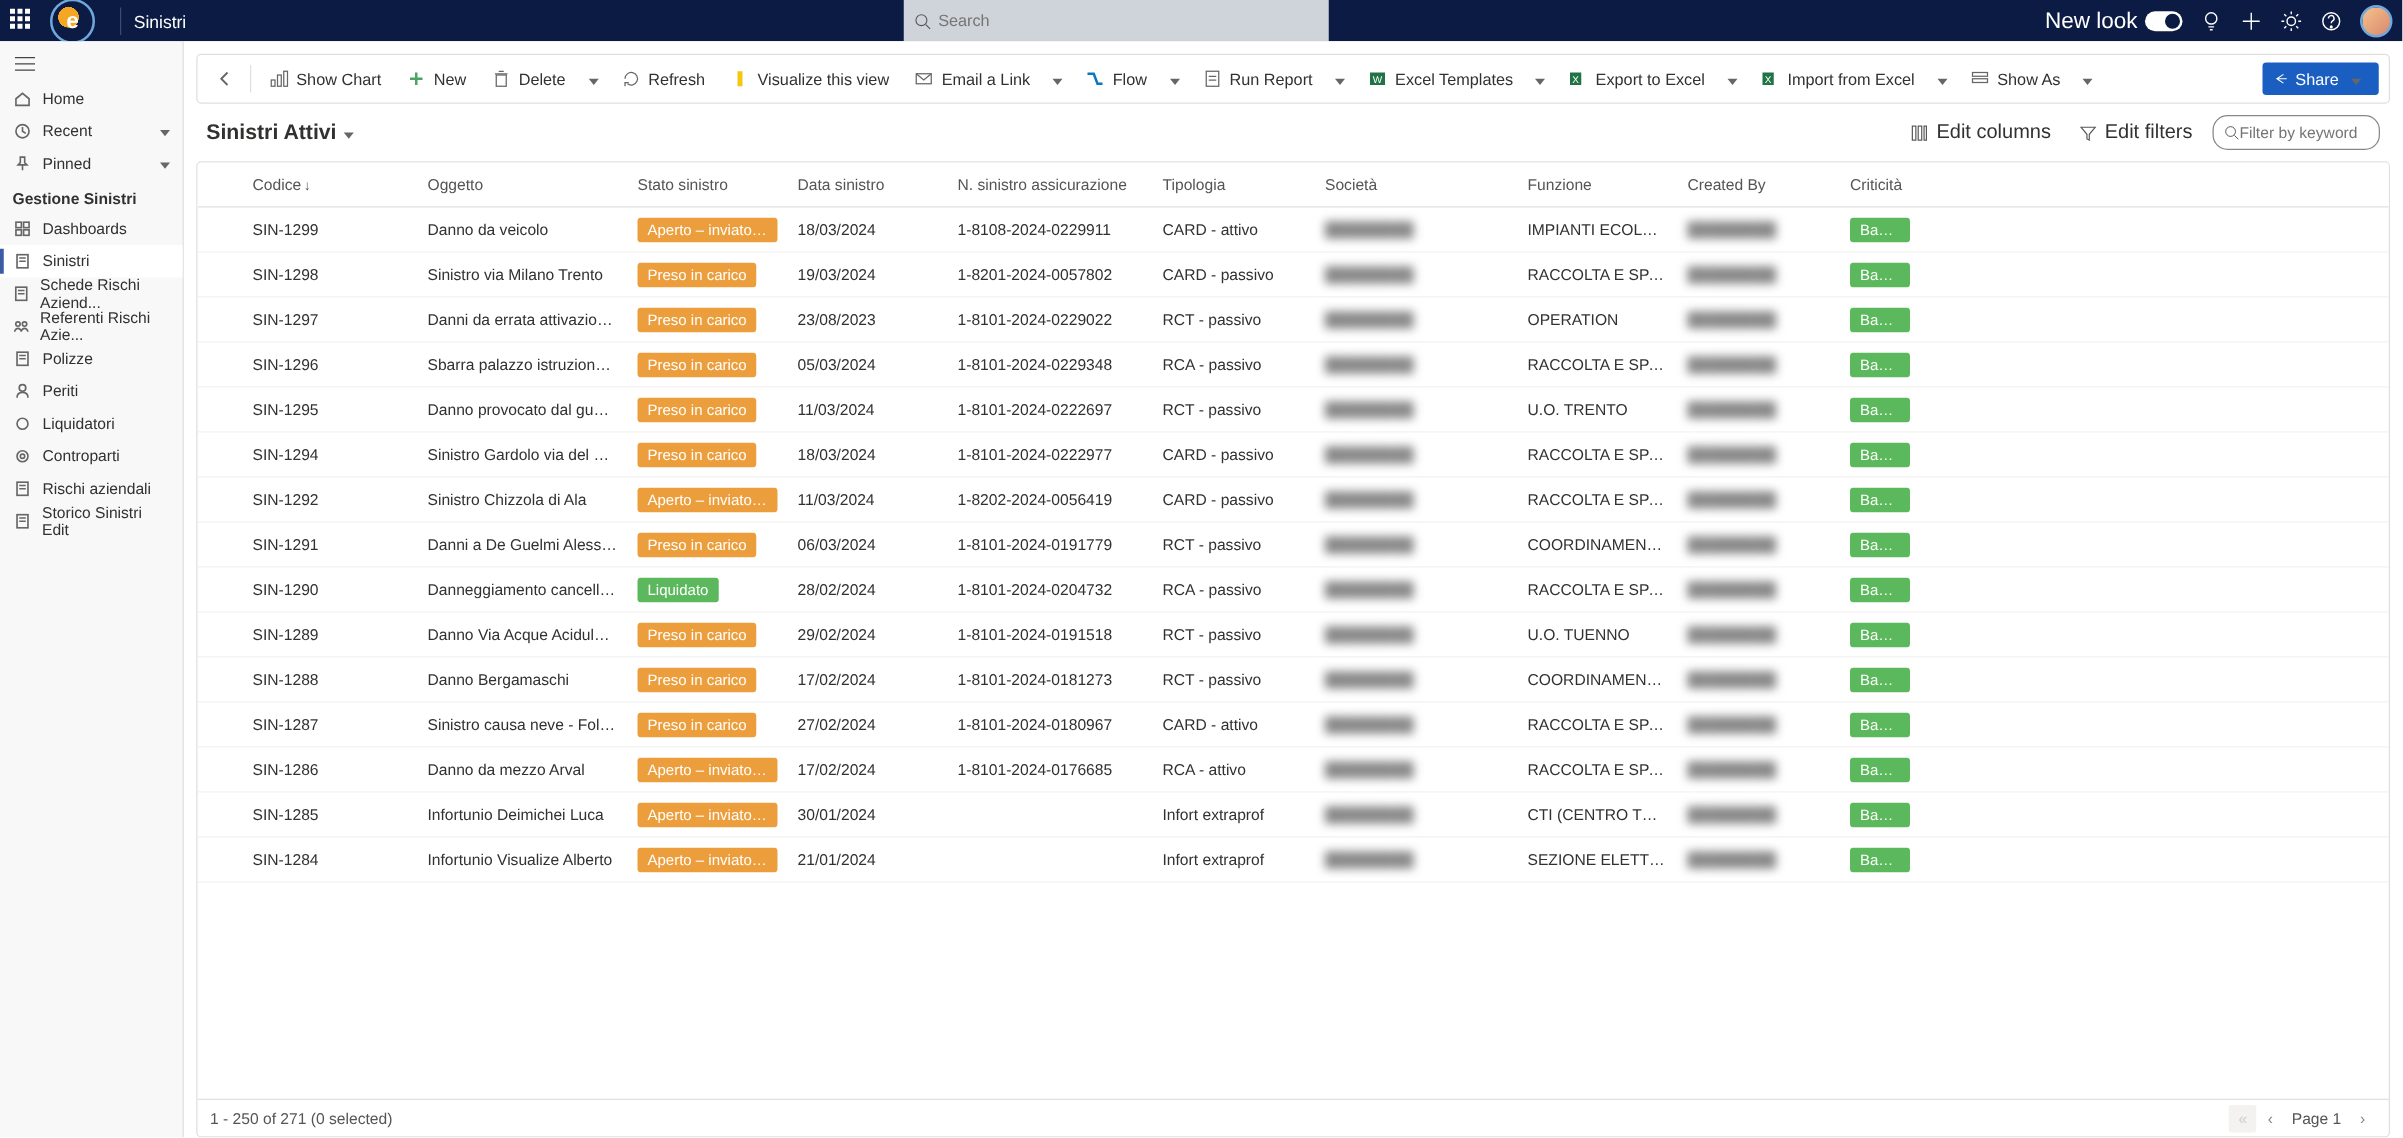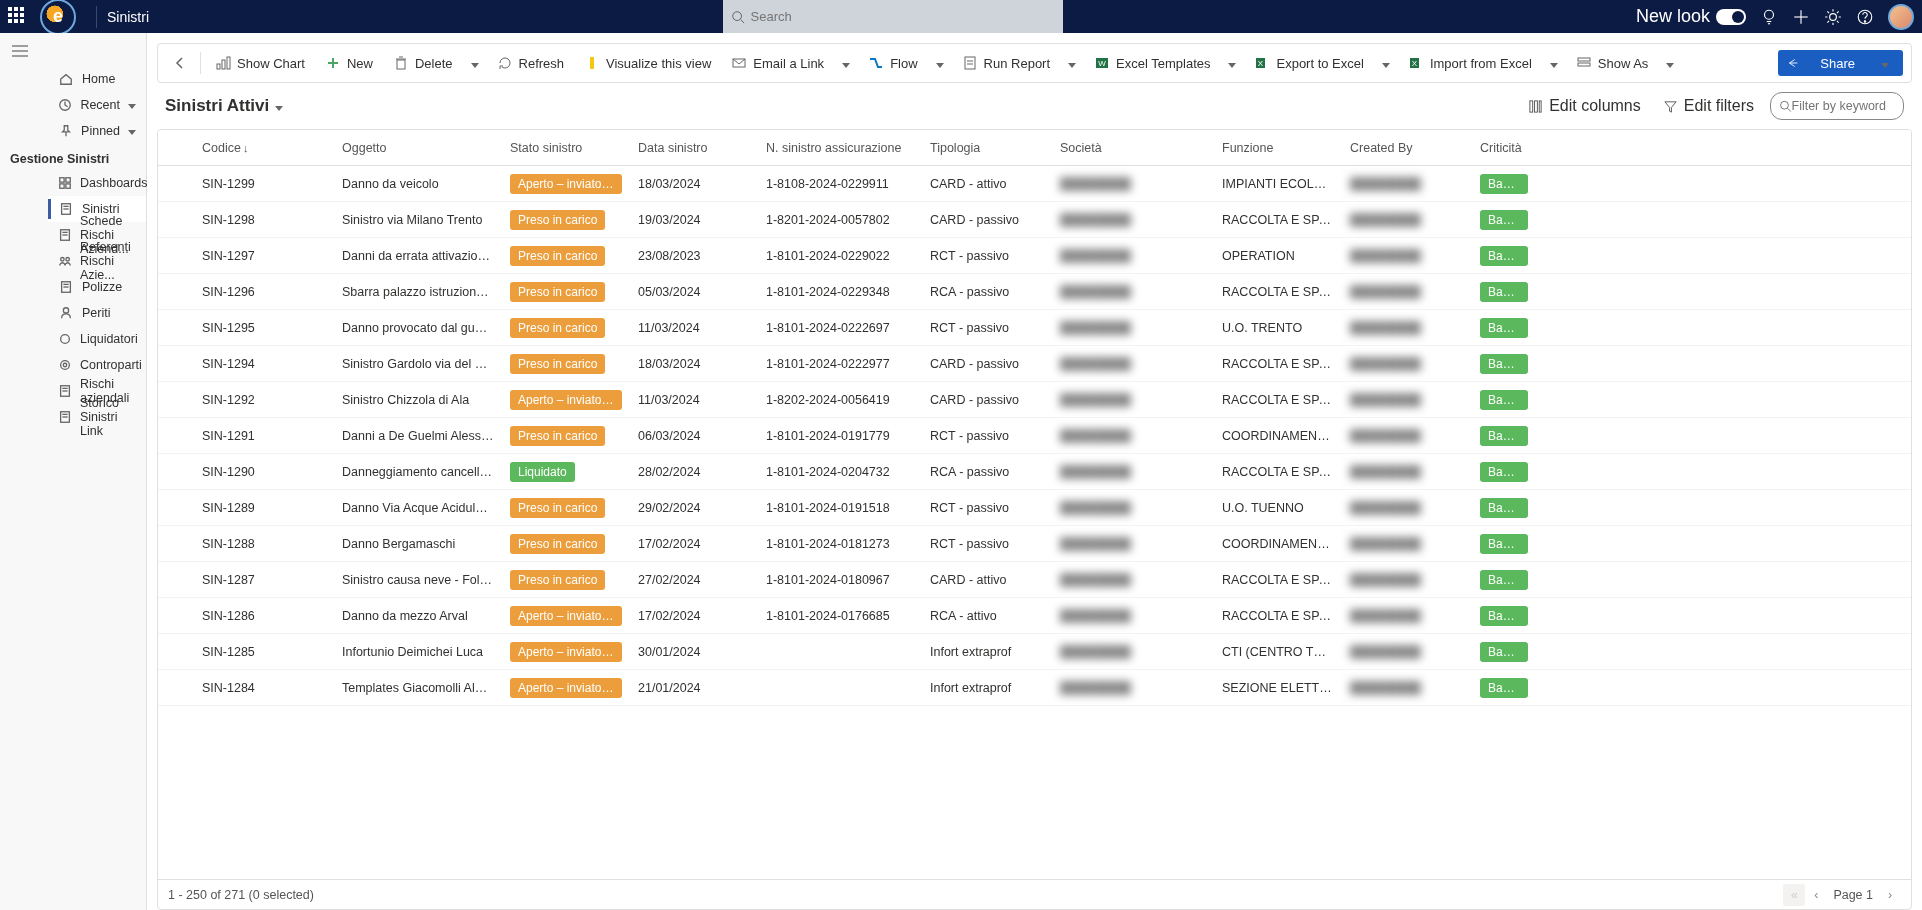--- a/index.html
+++ b/index.html
@@ -21,36 +21,36 @@
   .toggle { width: 30px; height: 16px; border-radius: 8px; background: #fff; position: relative; }
   .toggle::after { content:""; width:12px; height:12px; background:#0b1b43; border-radius:50%; position:absolute; right:2px; top:2px; }
   .hicon { width: 18px; height: 18px; display: flex; align-items: center; justify-content: center; cursor: pointer; }
   .hicon svg { stroke:#fff; fill:none; }
   .avatar { width: 26px; height: 26px; border-radius: 50%; background: linear-gradient(135deg,#f5c28b,#d9886e); border:2px solid #6fa8dc; }
 
   
   .shell { display: flex; height: calc(910px - 33px); }
   .sidebar { width: 147px; border-right: 1px solid #e1dfdd; background: #f8f8f8; padding-top: 6px; position:relative; }
   .sidebar .ham { padding: 6px 12px; cursor:pointer; }
-  .sidebar .navitem { display: flex; align-items: center; height: 26px; padding: 0 10px; gap: 8px; cursor: pointer; font-size: 12.5px; color: #323130; position:relative;margin-left:48px; }
+  .sidebar .navitem { display: flex; align-items: center; height: 26px; padding: 0 10px; gap: 8px; cursor: pointer; font-size: 12.5px; color: #323130; position:relative; }
   .sidebar .navitem .chev { margin-left:auto; color:#666; }
   .sidebar .section-title { padding: 8px 10px 4px; font-weight: 600; font-size: 12.5px; }
   .sidebar .navitem.active { background:#fff; }
   .sidebar .navitem.active::before { content:""; position:absolute; left:0; top:3px; bottom:3px; width:3px; background:#3b5ba5; }
   .sidebar .nicon { width:16px; height:16px; display:flex; align-items:center; justify-content:center; color:#666; }
   .sidebar .nicon svg { width:14px; height:14px; stroke:#666; fill:none; stroke-width:1.5; }
 
   .main { flex:1; display:flex; flex-direction:column; background:#fff; padding:10px 10px 0 10px; }
 
   .cmdbar { height: 40px; background:#fff; border:1px solid #e1dfdd; border-radius:4px; display:flex; align-items:center; padding:0 8px; gap:4px; overflow:hidden; }
   .cmd { display:flex; align-items:center; gap:6px; padding:0 8px; height:32px; cursor:pointer; font-size:13px; color:#323130; white-space:nowrap; border-radius:2px; }
   .cmd svg { width:16px; height:16px; }
   .dd { width:20px; display:flex; align-items:center; justify-content:center; color:#666; cursor:pointer; }
   .cmdbar .vline { width:1px; height:22px; background:#e1dfdd; margin:0 2px; }
-  .share-btn { margin-left:auto; background:#1a5ec2; color:#fff; display:flex; align-items:center; height:26px; padding:0 8px; border-radius:3px; gap:20px; cursor:pointer; font-size:13px; }
+  .share-btn { margin-left:auto; background:#1a5ec2; color:#fff; display:flex; align-items:center; height:26px; padding:0 8px; border-radius:3px; gap:4px; cursor:pointer; font-size:13px; }
   .share-btn .dd { color:#cfe0f7; }
   .back-btn { width:28px; justify-content:center; padding:0; }
 
   .viewbar { height: 46px; display:flex; align-items:center; padding:0 8px; gap:10px; }
   .viewbar .title { font-size:17px; font-weight:600; display:flex; align-items:center; gap:6px; }
   .viewbar .spacer { flex:1; }
   .viewtool { display:flex; align-items:center; gap:6px; font-size:16px; color:#323130; cursor:pointer; padding:4px 6px; }
   .viewtool svg { width:15px; height:15px; stroke:#555; fill:none; }
   .filter-box { border:1px solid #8a8886; border-radius:12px; height:28px; display:flex; align-items:center; padding:0 8px; width:134px; }
   .filter-box input { border:none; outline:none; font-size:12.5px; width:100%; }
@@ -278,21 +278,21 @@
           <span>Rischi aziendali</span>
         </div>
         <div class="navitem">
           <span class="nicon">
             <svg viewBox="0 0 16 16">
               <rect x="3" y="2" width="10" height="12"></rect>
               <line x1="5" y1="5" x2="11" y2="5"></line>
               <line x1="5" y1="8" x2="11" y2="8"></line>
             </svg>
           </span>
-          <span>Storico Sinistri Link</span>
+          <span>Storico Sinistri Edit</span>
         </div>
       </div>
   </div>
 
   <div class="main">
     <div class="cmdbar">
       <div class="cmd back-btn">
           <svg viewBox="0 0 16 16">
             <path d="M10 3L5 8l5 5" stroke="#666" fill="none" stroke-width="1.5"></path>
           </svg>
@@ -640,21 +640,21 @@
             <div class="cell c-num"></div>
             <div class="cell c-tip">Infort extraprof</div>
             <div class="cell c-soc blurred">████████</div>
             <div class="cell c-fun">CTI (CENTRO TELECO...</div>
             <div class="cell c-crt blurred">████████</div>
             <div class="cell c-crit"><span class="pill green">Bassa</span></div>
           </div>
           <div class="grid-row">
             <div class="cell sel"></div>
             <div class="cell c-code">SIN-1284</div>
-            <div class="cell c-ogg">Templates Giacomolli Alberto</div>
+            <div class="cell c-ogg">Infortunio Visualize Alberto</div>
             <div class="cell c-stato"><span class="pill orange">Aperto – inviato al Bro</span></div>
             <div class="cell c-data">21/01/2024</div>
             <div class="cell c-num"></div>
             <div class="cell c-tip">Infort extraprof</div>
             <div class="cell c-soc blurred">████████</div>
             <div class="cell c-fun">SEZIONE ELETTROME...</div>
             <div class="cell c-crt blurred">████████</div>
             <div class="cell c-crit"><span class="pill green">Bassa</span></div>
           </div>
         </div>

